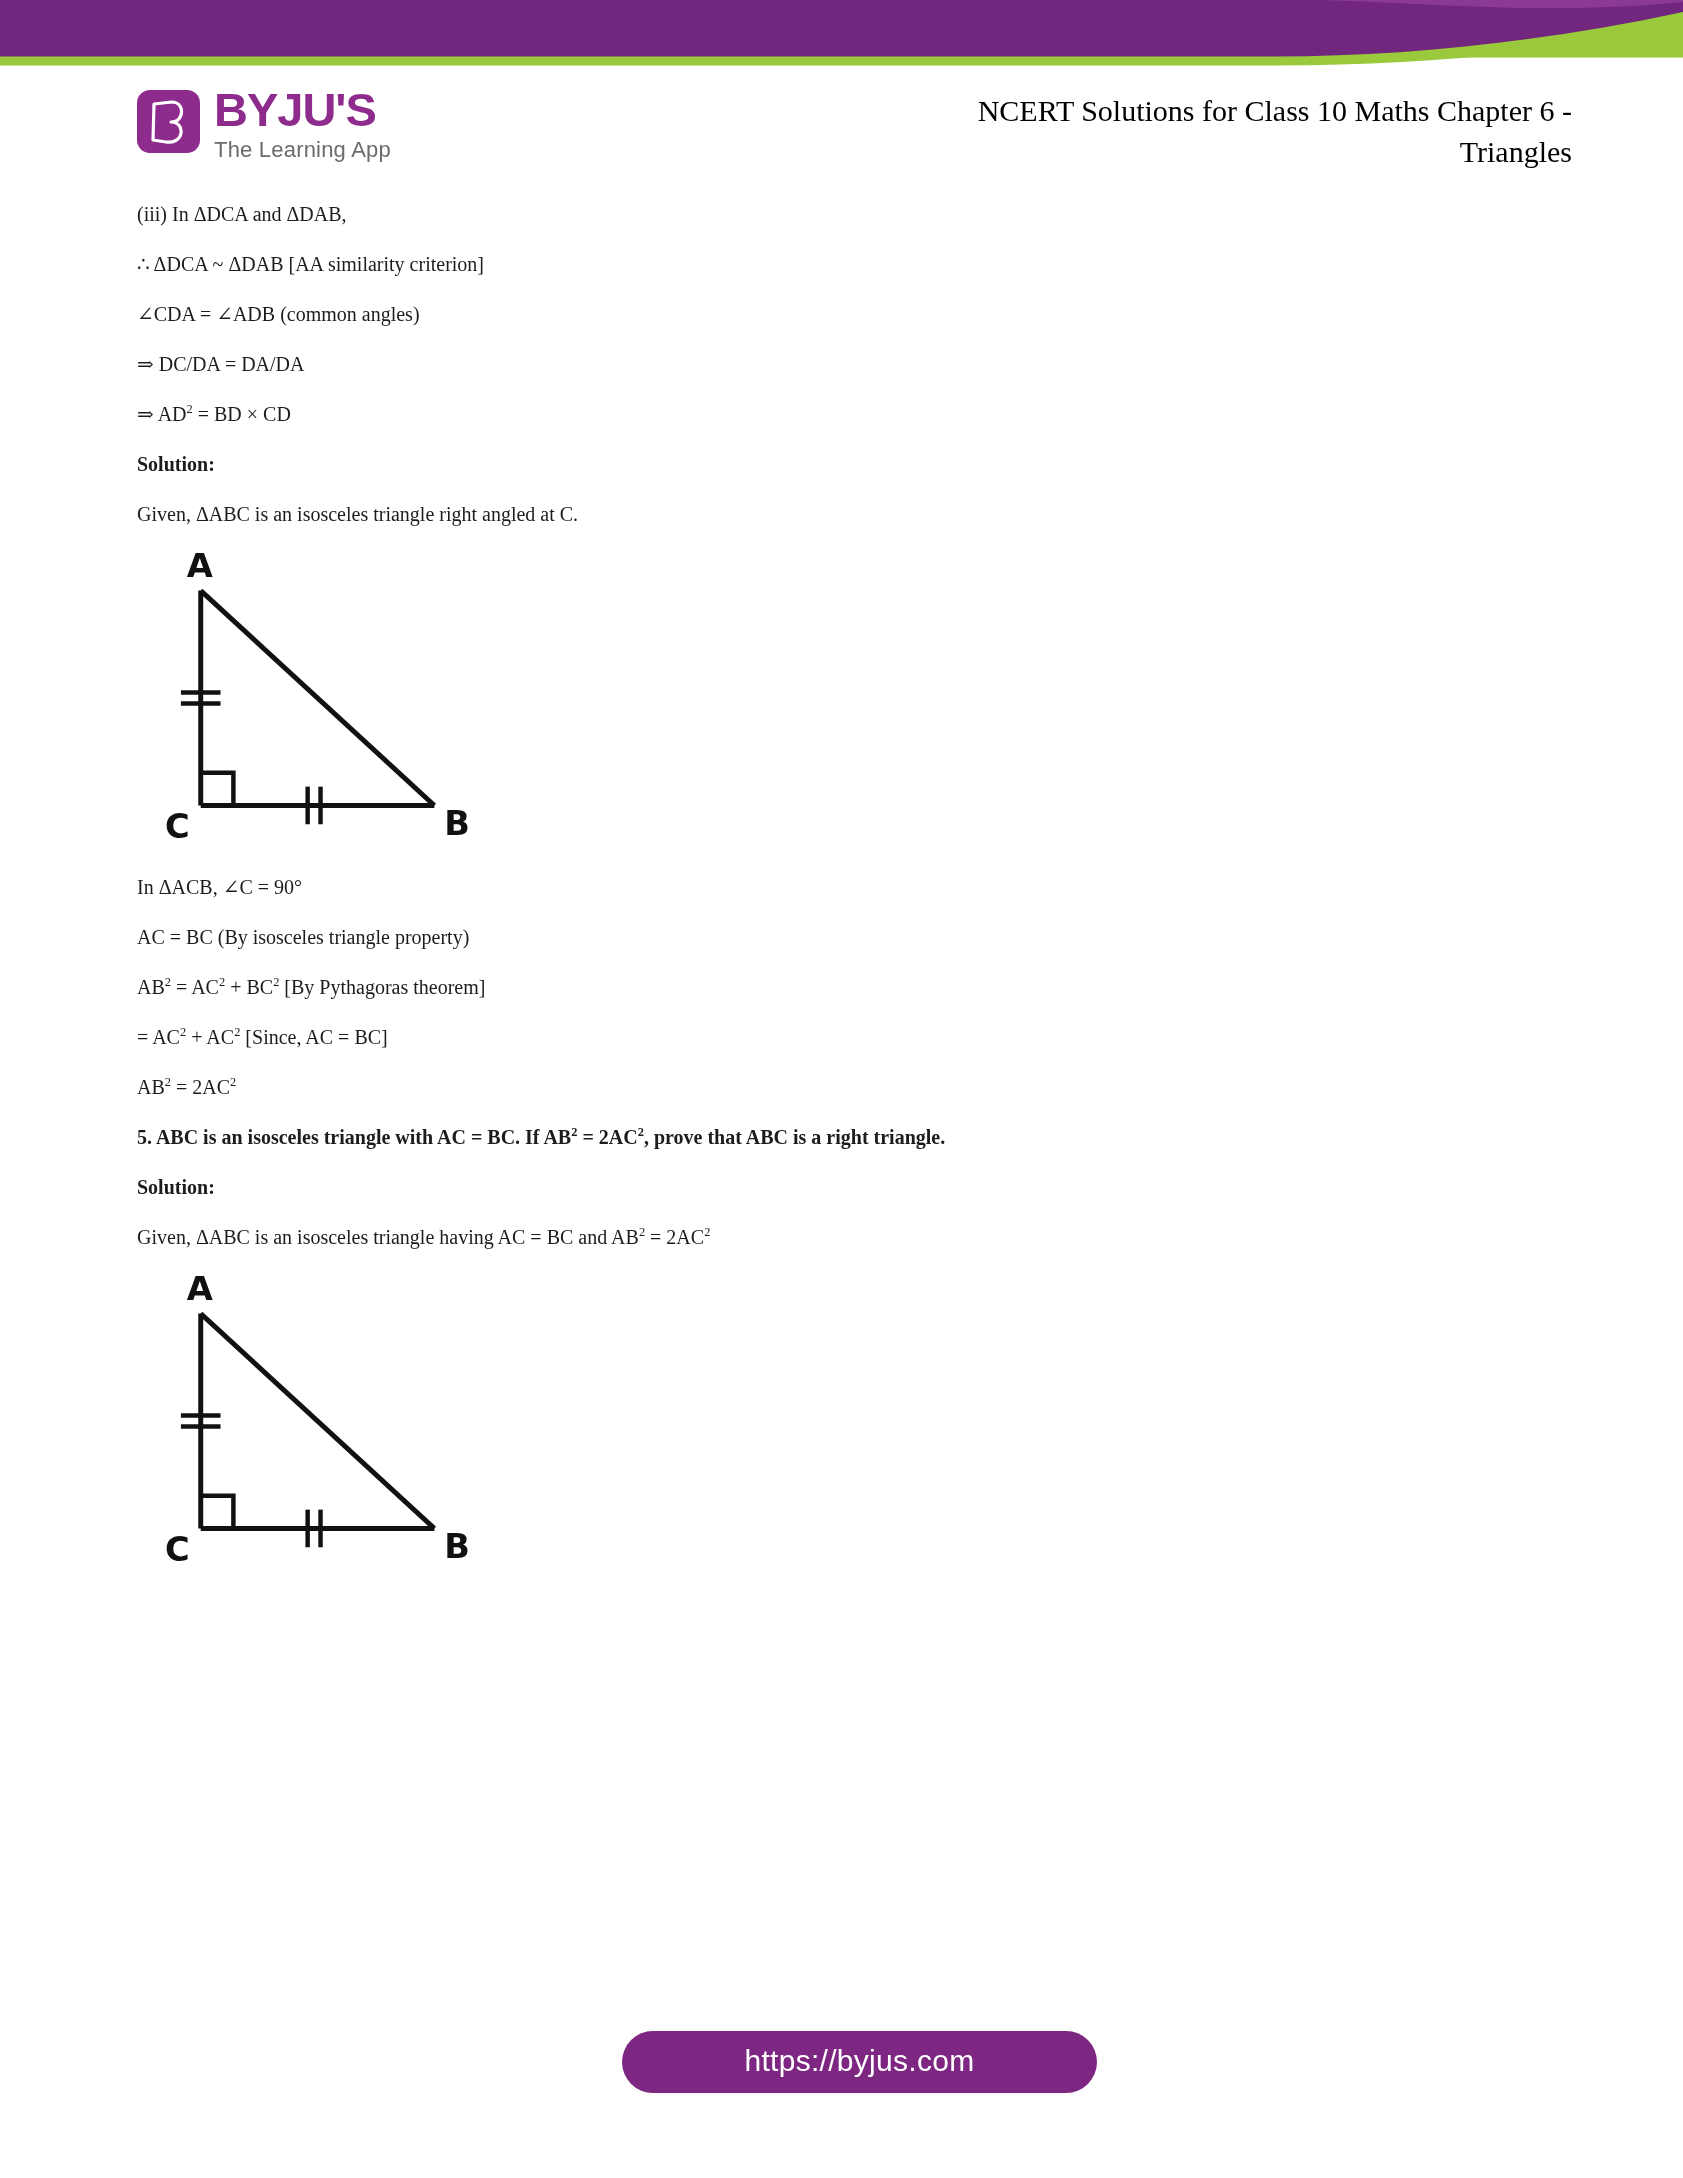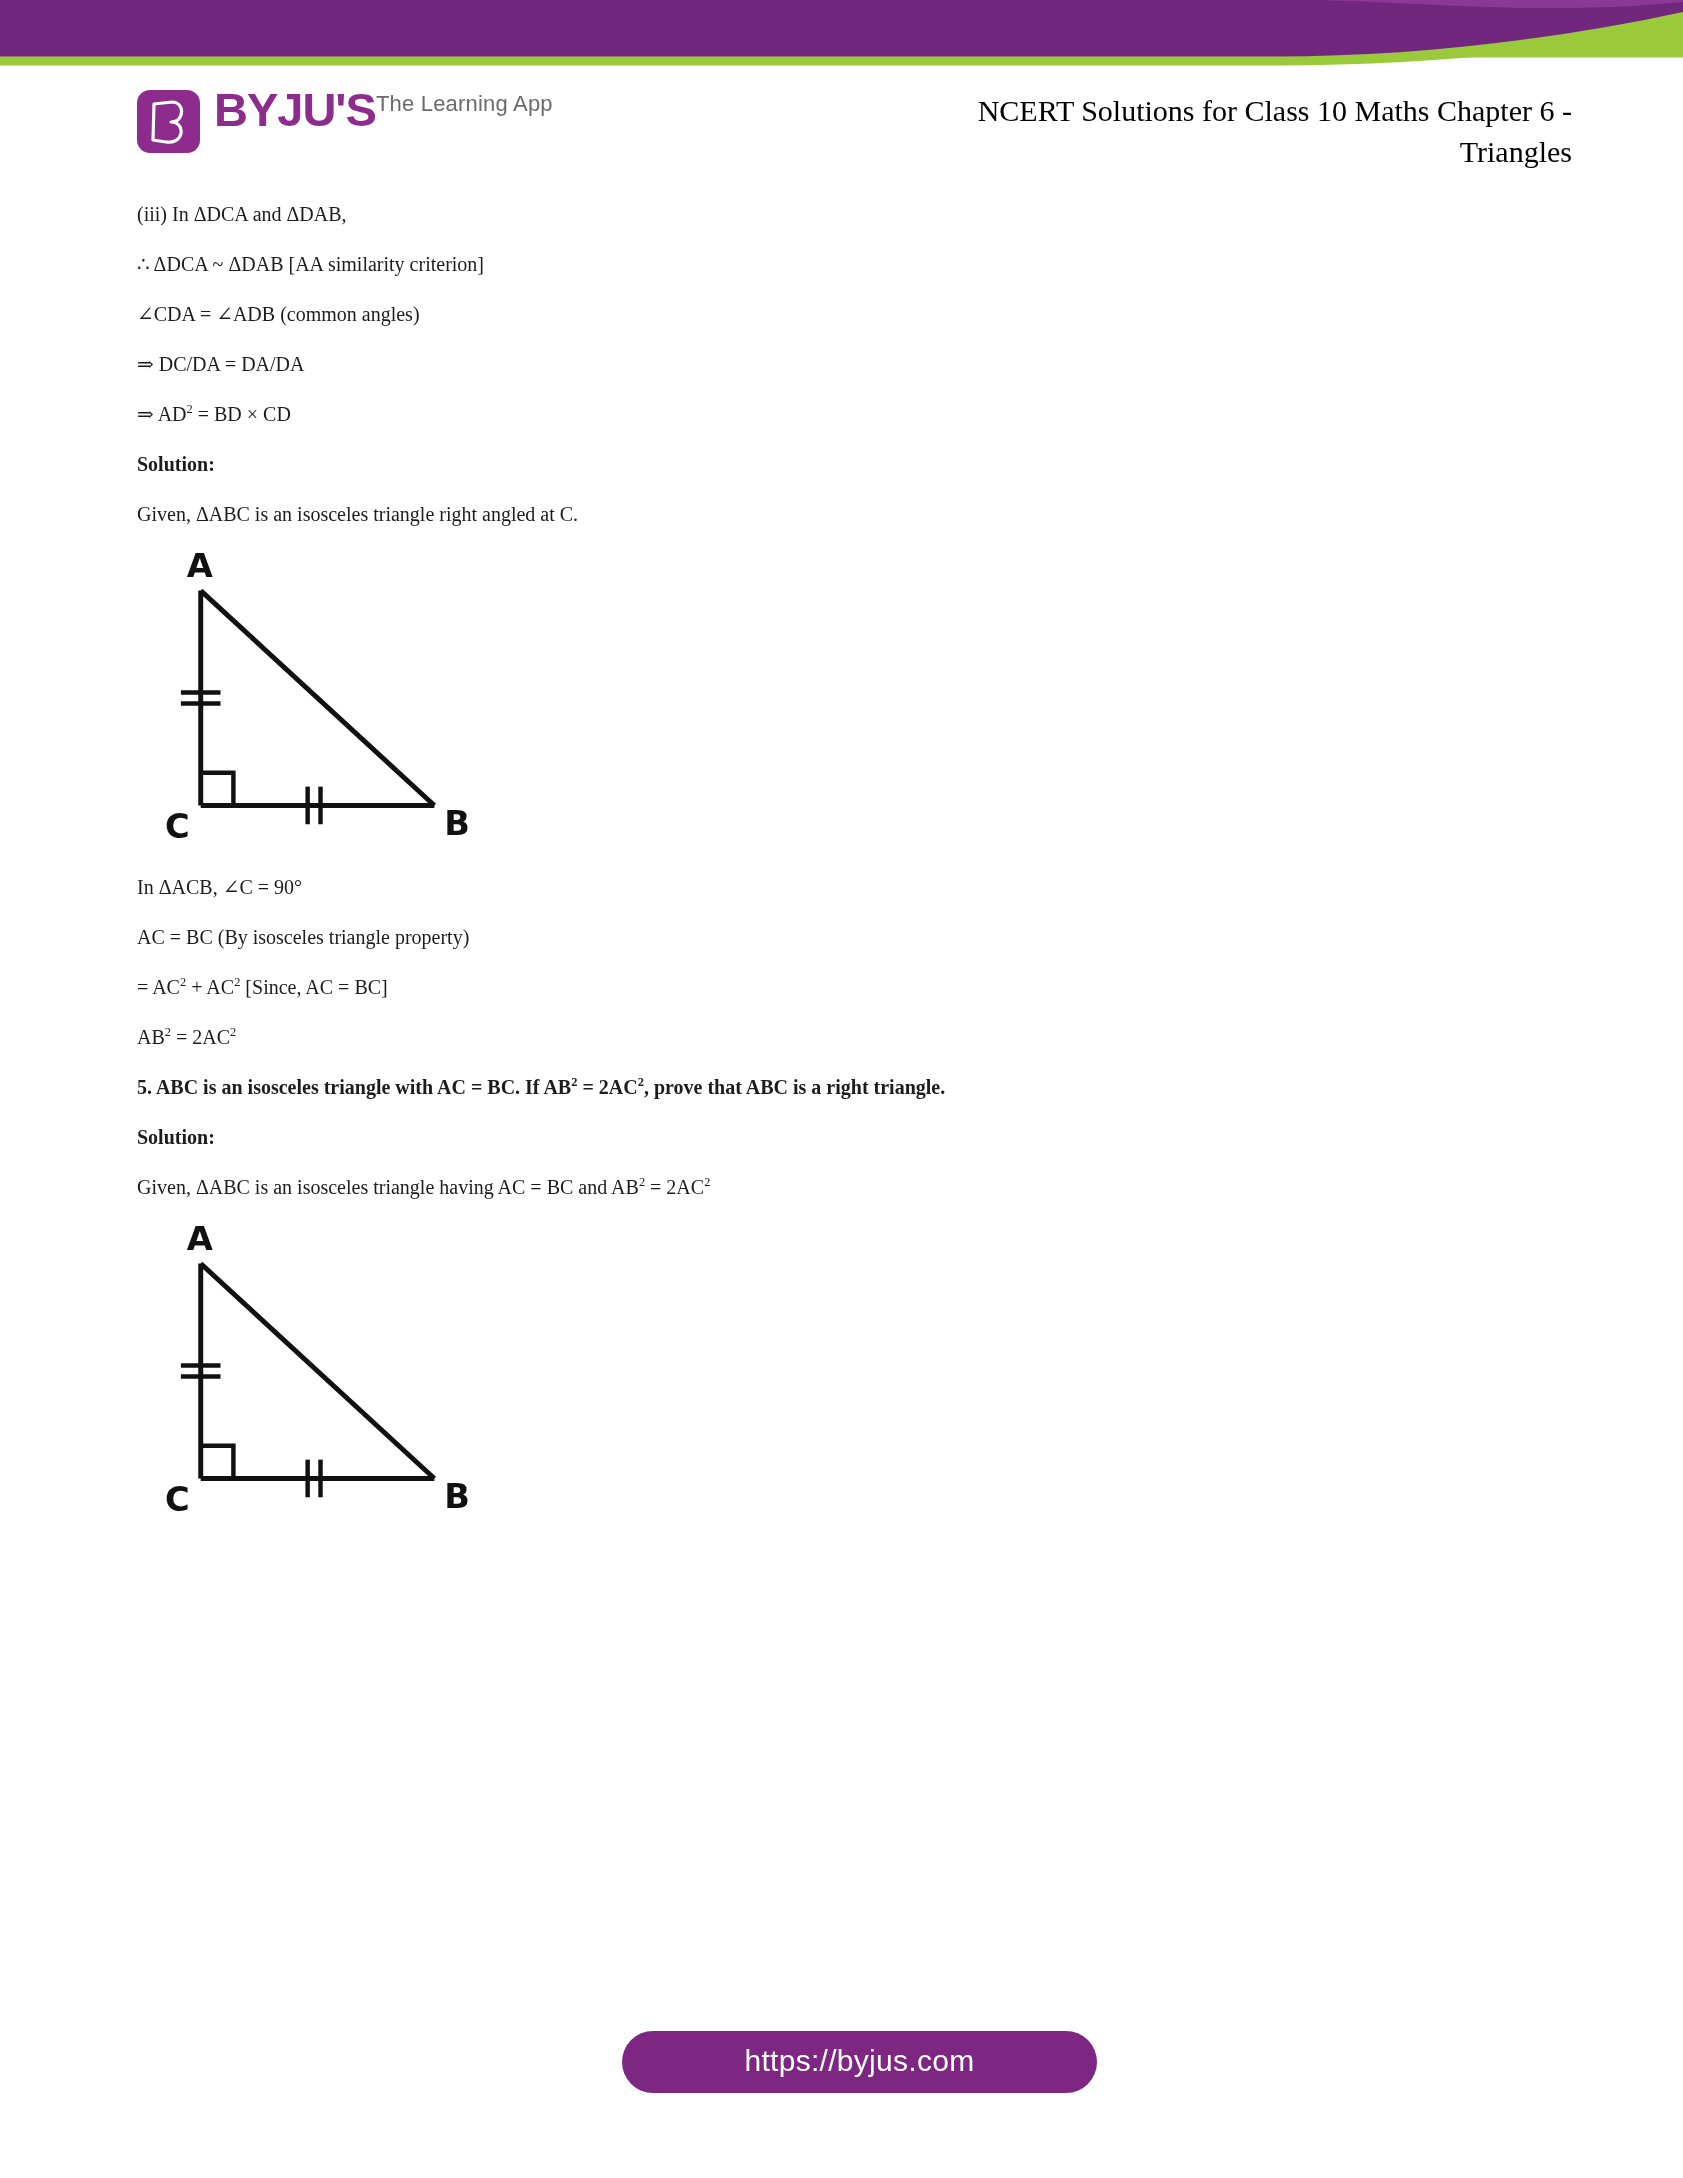--- a/index.html
+++ b/index.html
@@ -53,20 +53,21 @@
   .logo-mark .glyph {
     position: absolute;
     left: 13px;
     top: 10px;
     width: 34px;
     height: 44px;
   }
   .logo-text {
     margin-left: 14px;
     display: flex;
+    flex-direction: column;
     justify-content: flex-start;
   }
   .logo-word {
     font-family: "Liberation Sans", "DejaVu Sans", sans-serif;
     font-weight: bold;
     font-size: 47px;
     line-height: 0.98;
     letter-spacing: -1px;
     color: #8E2C8E;
   }
@@ -208,20 +209,21 @@
       <line x1="163" y1="236" x2="163" y2="274" stroke="#111" stroke-width="4.5"></line>
 
       <text x="28" y="24" font-family="DejaVu Sans, sans-serif" font-size="34" font-weight="bold" fill="#111">A</text>
       <text x="288" y="285" font-family="DejaVu Sans, sans-serif" font-size="34" font-weight="bold" fill="#111">B</text>
       <text x="6" y="288" font-family="DejaVu Sans, sans-serif" font-size="34" font-weight="bold" fill="#111">C</text>
     </svg>
   </div>
 
   <p class="line">In ΔACB, ∠C = 90°</p>
   <p class="line">AC = BC (By isosceles triangle property)</p>
+  <p class="line">AB<sup class="sq">2</sup> = AC<sup class="sq">2</sup> + BC<sup class="sq">2</sup> [By Pythagoras theorem]</p>
   <p class="line">= AC<sup class="sq">2</sup> + AC<sup class="sq">2</sup> [Since, AC = BC]</p>
   <p class="line">AB<sup class="sq">2</sup> = 2AC<sup class="sq">2</sup></p>
 
   <p class="line bold">5. ABC is an isosceles triangle with AC = BC. If AB<sup class="sq">2</sup> = 2AC<sup class="sq">2</sup>, prove that ABC is a right triangle.</p>
   <p class="line bold">Solution:</p>
   <p class="line">Given, ΔABC is an isosceles triangle having AC = BC and AB<sup class="sq">2</sup> = 2AC<sup class="sq">2</sup></p>
 
   <div class="figure">
     <svg width="327" height="297" viewBox="0 0 330 300" xmlns="http://www.w3.org/2000/svg">
       <line x1="42" y1="38" x2="42" y2="255" stroke="#111" stroke-width="5"></line>

